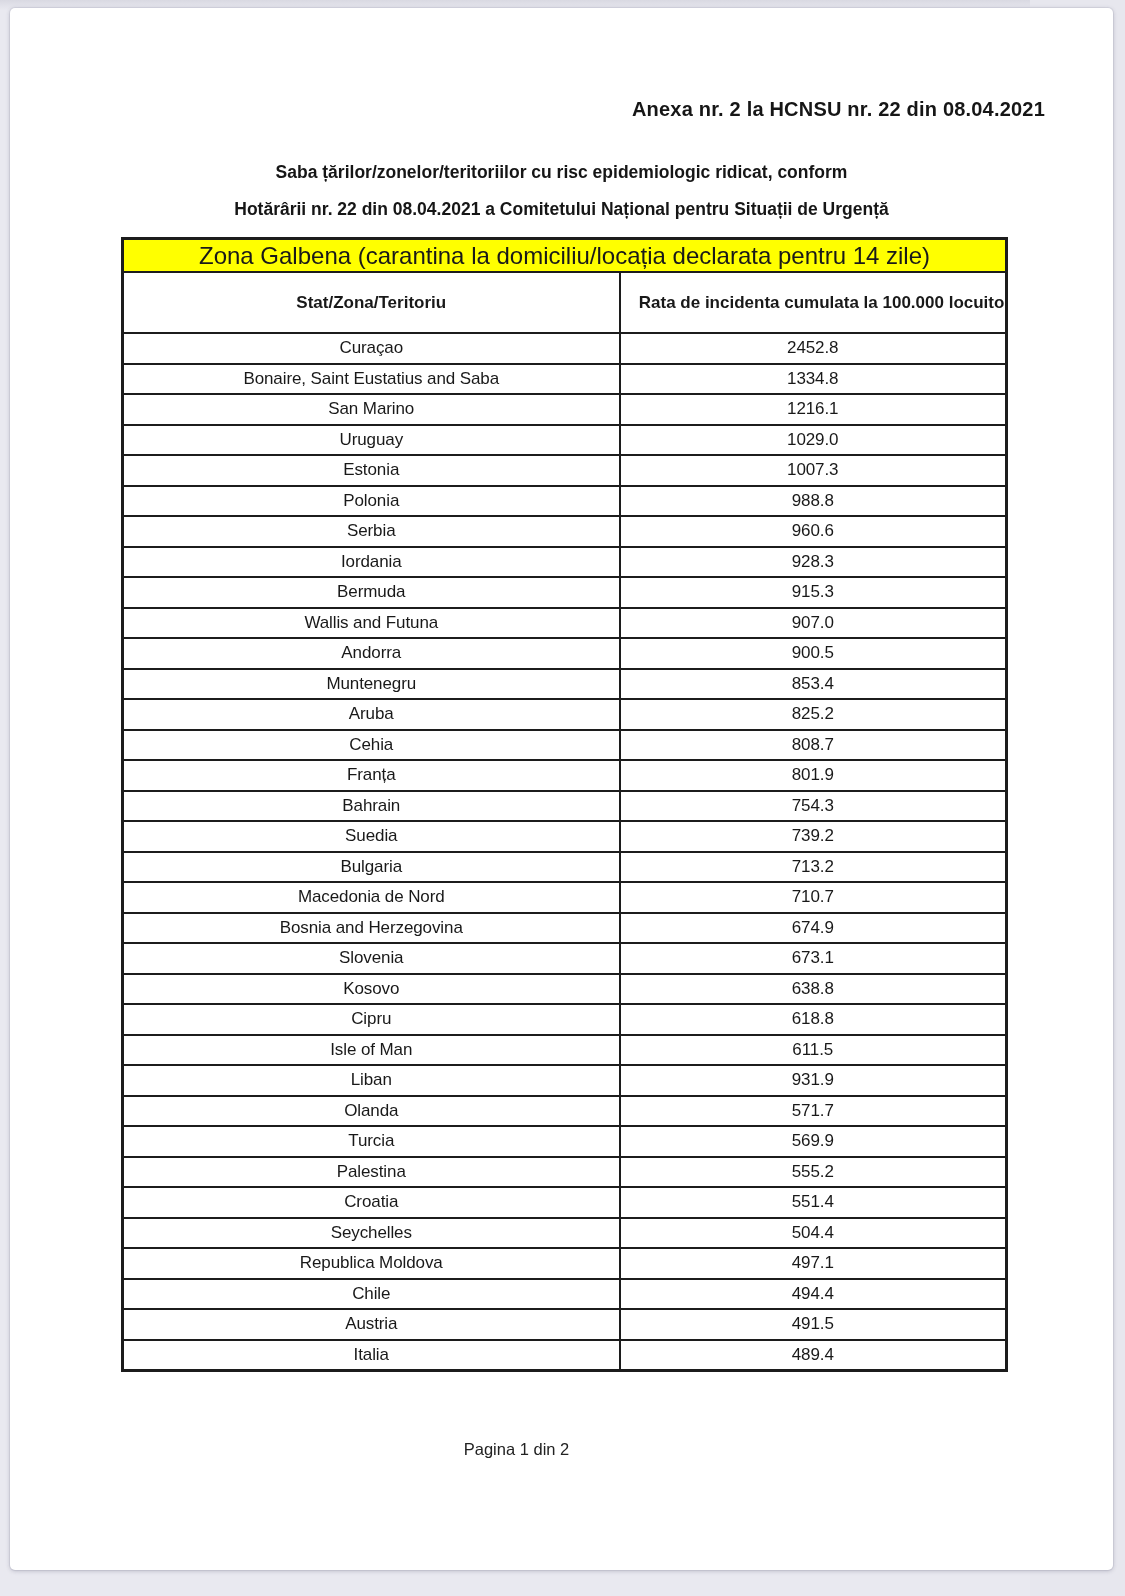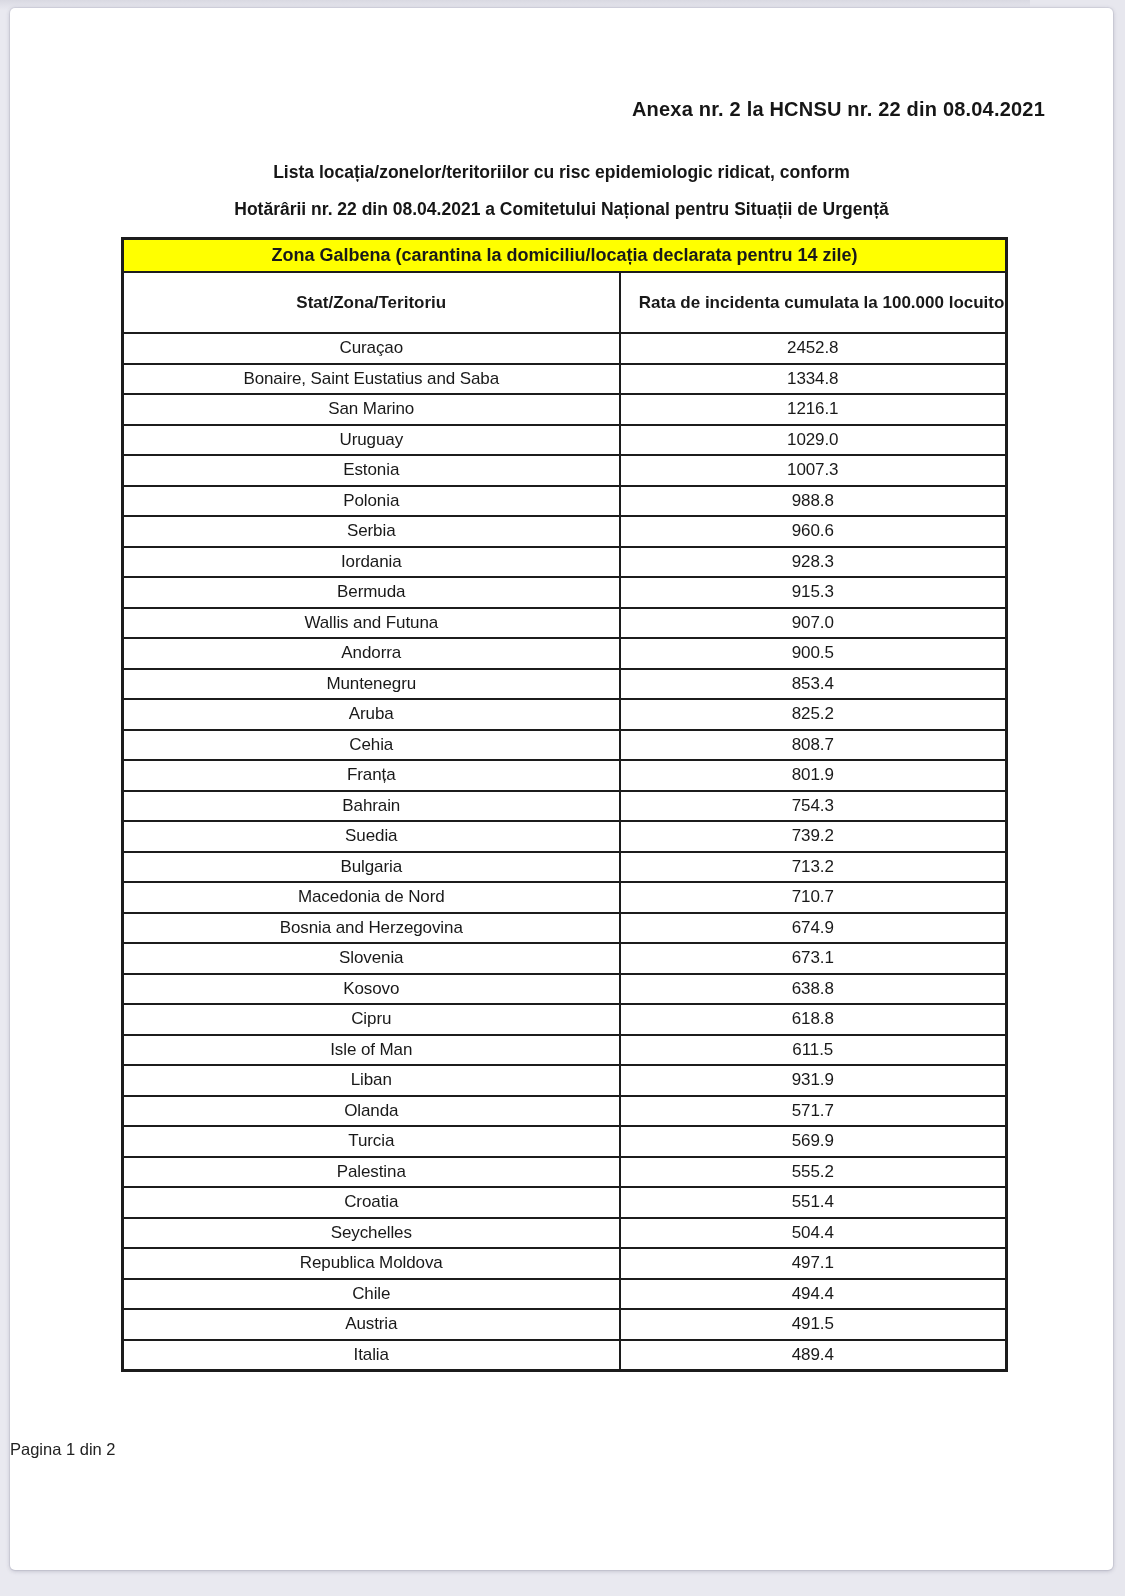--- a/index.html
+++ b/index.html
@@ -64,22 +64,22 @@
     border: 2px solid #1c1c1c;
     text-align: center;
     vertical-align: middle;
     padding: 0 4px;
     color: #191919;
     overflow: hidden;
     white-space: nowrap;
   }
   td.banner-cell {
     height: 31px;
-    font-size: 18px;
-    font-weight: bold;
+    font-size: 24px;
+    font-weight: normal;
     background: #ffff00;
   }
   td.head-cell {
     height: 59px;
     font-size: 17px;
     font-weight: bold;
     white-space: normal;
     margin-top: 16px;
   }
   td.head-cell .wrap-limit {
@@ -90,35 +90,35 @@
   td.data-cell {
     height: 28.5px;
     font-size: 17px;
     letter-spacing: -0.1px;
   }
   .footer-line {
     position: absolute;
     top: 1432px;
     left: 0;
     width: 1013px; 
-    text-align: left;
+    text-align: center;
     font-size: 16.5px;
     color: #222222;
   }
 </style>
 </head>
 <body>
 
 <div class="stage">
   <div class="page">
 
     <div class="annex-line">Anexa nr. 2 la HCNSU nr. 22 din 08.04.2021</div>
 
     <div class="doc-title">
-      <div>Lista locația/zonelor/teritoriilor cu risc epidemiologic ridicat, conform</div>
+      <div>Saba țărilor/zonelor/teritoriilor cu risc epidemiologic ridicat, conform</div>
       <div>Hotărârii nr. 22 din 08.04.2021 a Comitetului Național pentru Situații de Urgență</div>
     </div>
 
     <div class="table-wrap">
       <table class="risk-table">
         <colgroup>
           <col style="width: 497px">
           <col style="width: 387px">
         </colgroup>
         <tbody>

